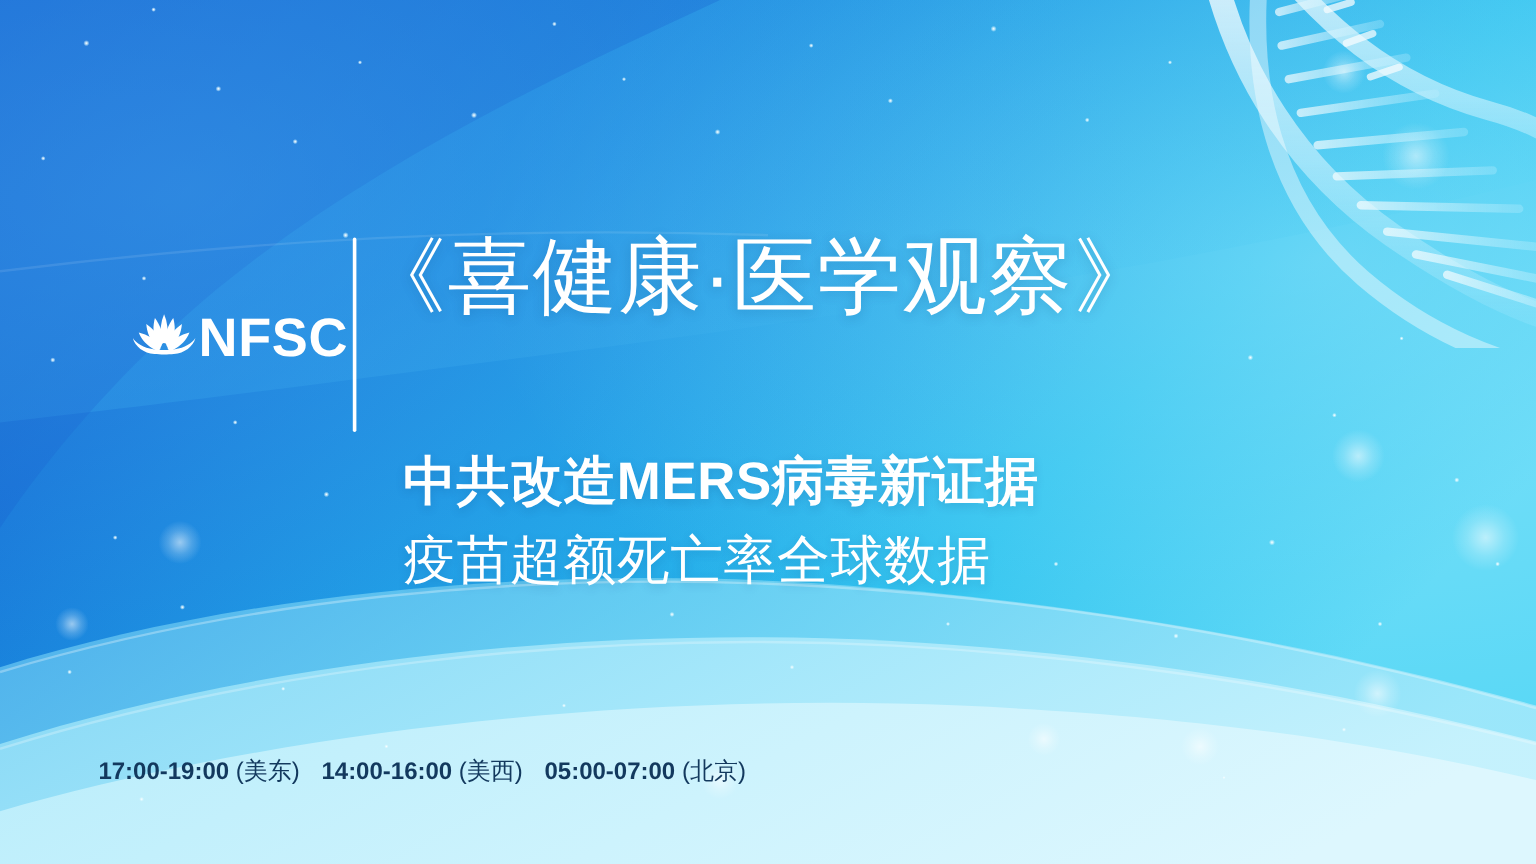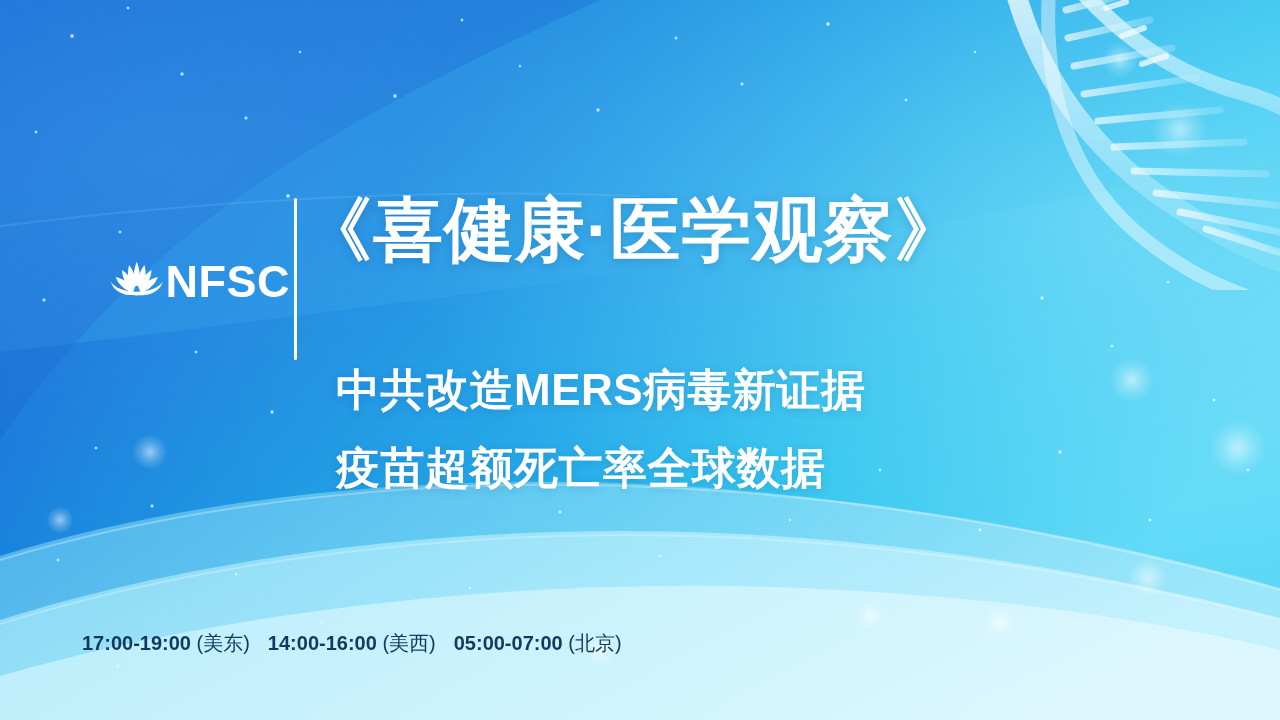--- a/index.html
+++ b/index.html
@@ -65,21 +65,21 @@
     width:3px; height:162px;
     background:#ffffff;
     border-radius:2px;
   }
 
   
   .main-title {
     position:absolute;
     left:302px; top:192px;
     font-size:70px;
-    font-weight:bold;
+    font-weight:normal;
     color:#ffffff;
     letter-spacing:1px;
     line-height:1.1;
     white-space:nowrap;
     text-shadow:0 2px 10px rgba(10,60,120,0.22);
   }
 
   
   .sub-1 {
     position:absolute;
@@ -87,34 +87,34 @@
     font-size:50px;
     font-weight:600;
     color:#ffffff;
     letter-spacing:1px;
     line-height:1.2;
     white-space:nowrap;
     text-shadow:0 2px 8px rgba(10,60,120,0.18);
   }
   .sub-2 {
     position:absolute;
-    left:336px; top:364px;
+    left:336px; top:376px;
     font-size:44px;
     font-weight:600;
     color:#ffffff;
     letter-spacing:0.5px;
     line-height:1.2;
     white-space:nowrap;
     text-shadow:0 2px 8px rgba(10,60,120,0.18);
   }
   .sub-3 {
     position:absolute;
     left:336px; top:442px;
     font-size:44px;
-    font-weight:700;
+    font-weight:400;
     color:#ffffff;
     letter-spacing:0.5px;
     line-height:1.2;
     white-space:nowrap;
     text-shadow:0 2px 8px rgba(10,60,120,0.18);
   }
 
   
   .schedule {
     position:absolute;

